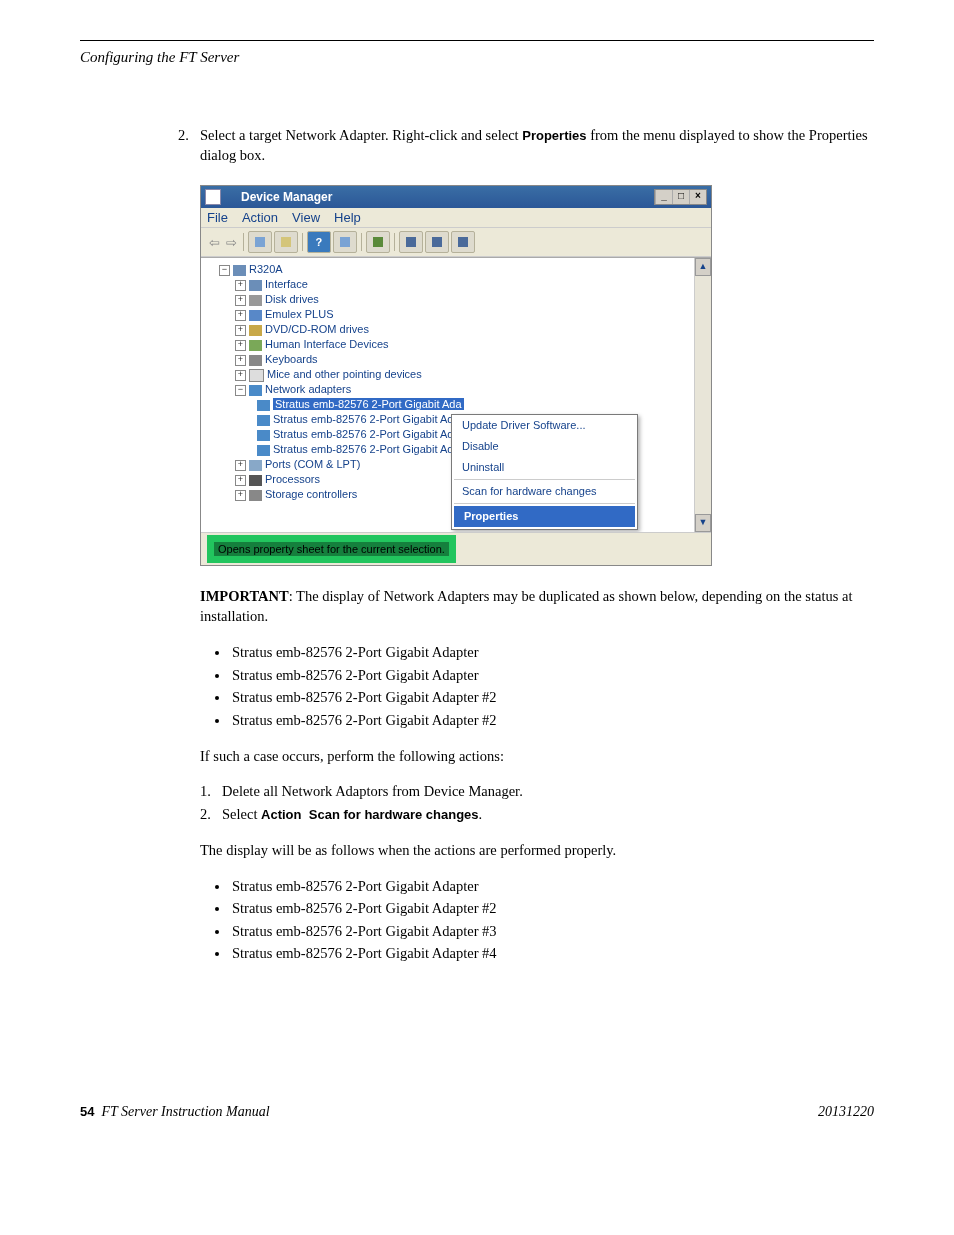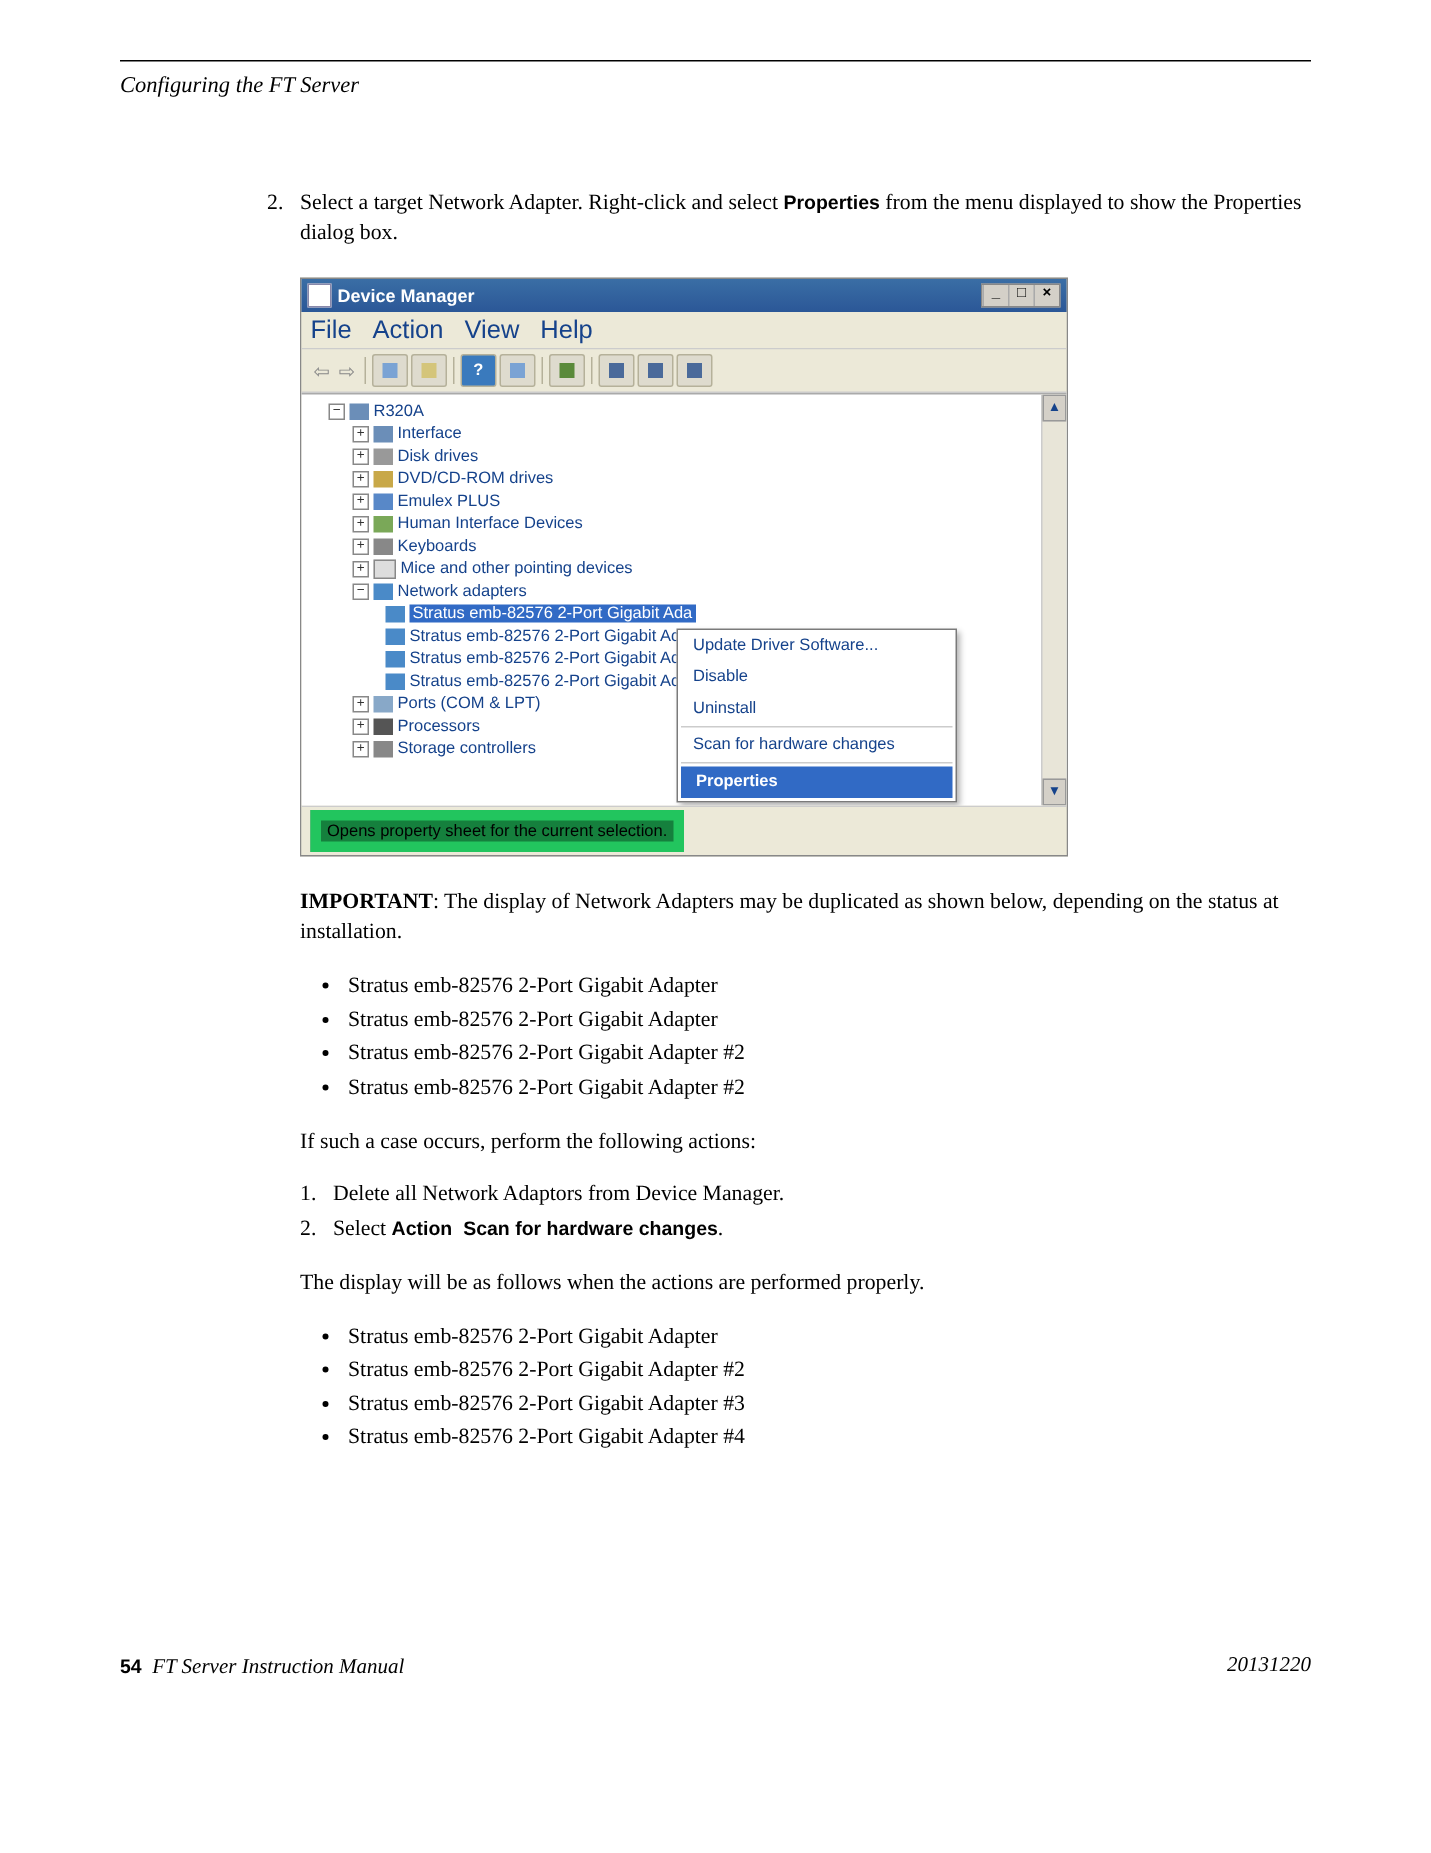--- a/index.html
+++ b/index.html
@@ -58,21 +58,21 @@
     font-weight: bold;
     padding: 3px 4px;
     font-size: 12px;
     display: flex;
     align-items: center;
     justify-content: space-between;
   }
   .titlebar-left {
     display: flex;
     align-items: center;
-    gap: 4px;
+    gap: 20px;
   }
   .win-controls {
     display: flex;
     gap: 0;
     background:#c0c0c0;
     border:1px solid #888;
   }
   .win-btn {
     width: 16px;
     height: 14px;
@@ -85,21 +85,21 @@
     font-family: Arial;
     font-weight: bold;
   }
   .menubar {
     background: #ece9d8;
     padding: 2px 6px;
     border-bottom: 1px solid #ccc;
     display: flex;
     gap: 14px;
     color: #15428b;
-    font-size: 17px;
+    font-size: 13px;
   }
   .toolbar {
     background: #ece9d8;
     padding: 3px 6px;
     border-bottom: 1px solid #ccc;
     display: flex;
     gap: 2px;
     align-items: center;
   }
   .tbtn {
@@ -319,22 +319,22 @@
         </span>
       <span class="tbtn">
           <span style="width:10px;height:10px;background:#4a6a9a;display:block;"></span>
         </span>
     </div>
     <div class="tree-area">
       <div class="tree-row ind1"><span class="expander">−</span><span class="node-icon" style="background:#6b8eb8;"></span><span>R320A</span></div>
 
       <div class="tree-row ind2"><span class="expander">+</span><span class="node-icon" style="background:#6b8eb8;"></span><span>Interface</span></div>
       <div class="tree-row ind2"><span class="expander">+</span><span class="node-icon" style="background:#999;"></span><span>Disk drives</span></div>
+      <div class="tree-row ind2"><span class="expander">+</span><span class="node-icon" style="background:#5888c8;"></span><span>Emulex PLUS</span></div>
       <div class="tree-row ind2"><span class="expander">+</span><span class="node-icon" style="background:#c8a848;"></span><span>DVD/CD-ROM drives</span></div>
-      <div class="tree-row ind2"><span class="expander">+</span><span class="node-icon" style="background:#5888c8;"></span><span>Emulex PLUS</span></div>
       <div class="tree-row ind2"><span class="expander">+</span><span class="node-icon" style="background:#7aa858;"></span><span>Human Interface Devices</span></div>
       <div class="tree-row ind2"><span class="expander">+</span><span class="node-icon" style="background:#888;"></span><span>Keyboards</span></div>
       <div class="tree-row ind2"><span class="expander">+</span><span class="node-icon" style="background:#ddd;border:1px solid #888;"></span><span>Mice and other pointing devices</span></div>
       <div class="tree-row ind2"><span class="expander">−</span><span class="node-icon" style="background:#4a8ac8;"></span><span>Network adapters</span></div>
 
       <div class="tree-row ind3"><span class="node-icon" style="background:#4a8ac8;"></span><span class="selected-node">Stratus emb-82576 2-Port Gigabit Ada</span></div>
       <div class="tree-row ind3"><span class="node-icon" style="background:#4a8ac8;"></span><span>Stratus emb-82576 2-Port Gigabit Ada</span></div>
       <div class="tree-row ind3"><span class="node-icon" style="background:#4a8ac8;"></span><span>Stratus emb-82576 2-Port Gigabit Ada</span></div>
       <div class="tree-row ind3"><span class="node-icon" style="background:#4a8ac8;"></span><span>Stratus emb-82576 2-Port Gigabit Ada</span></div>
 

